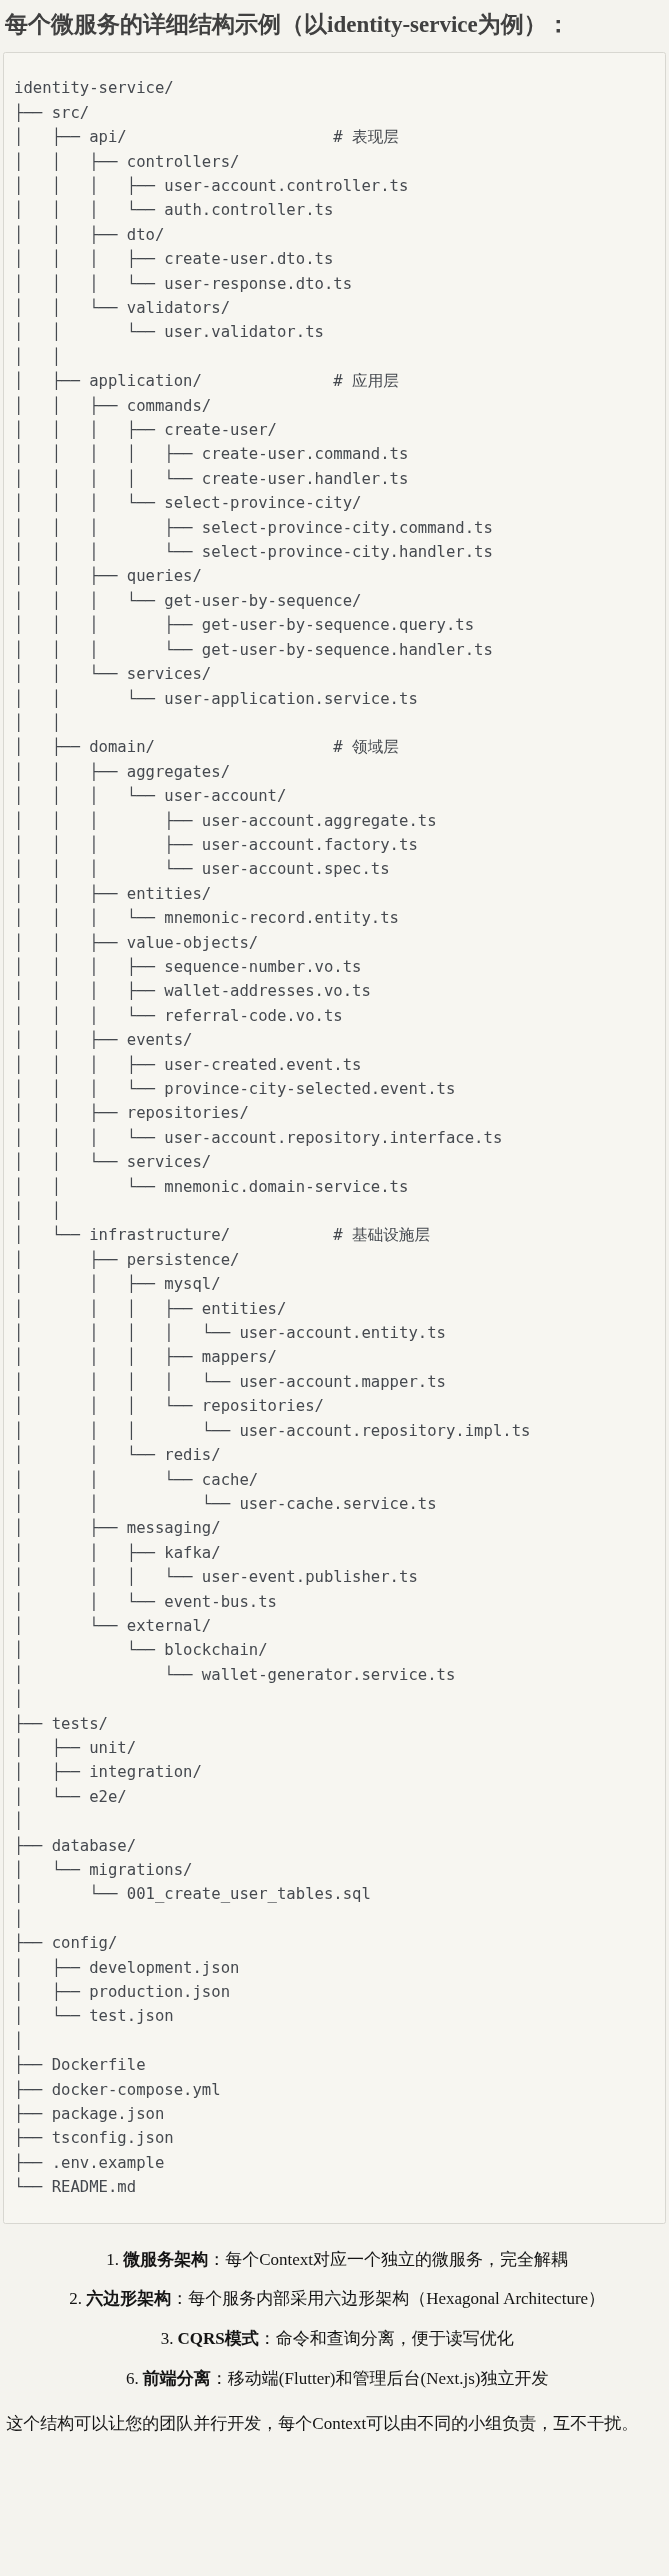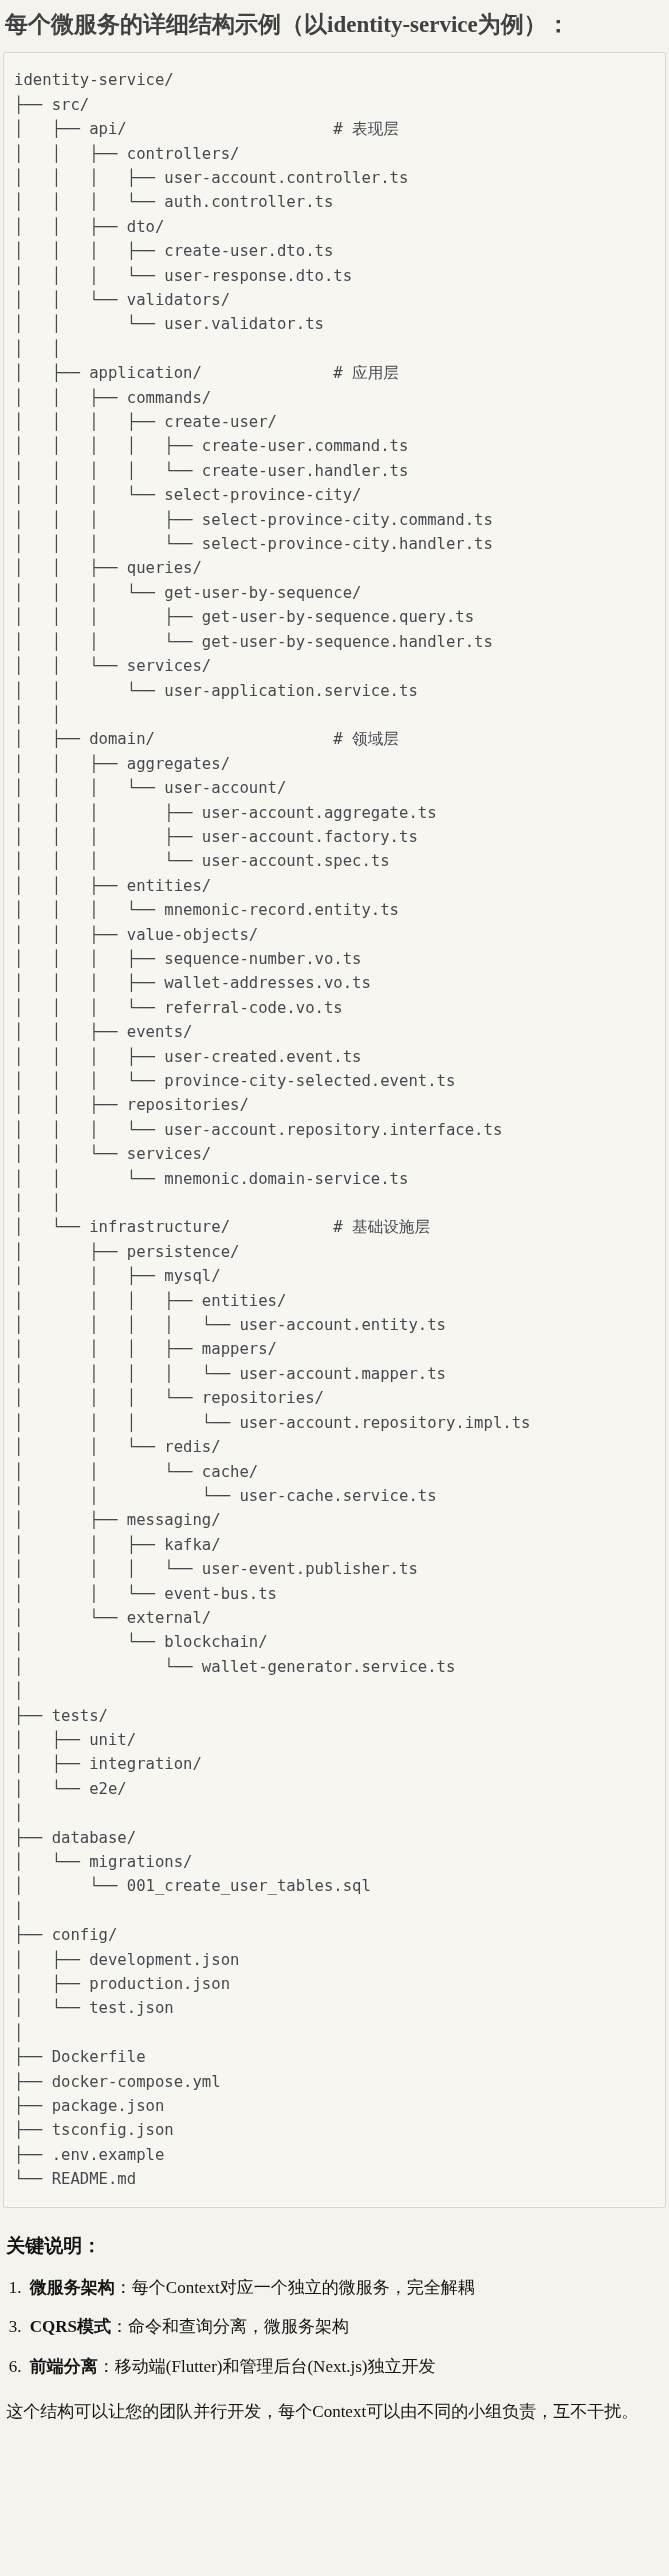--- a/index.html
+++ b/index.html
@@ -23,21 +23,21 @@
     line-height: 1.35;
     font-weight: bold;
     margin: 1.3px 5px 12.5px 2.5px;
     color: #404040;
   }
   pre.code-block {
     margin: 0 0.6px;
     background: #f7f6f1;
     border: 0.6px solid #d8d7d1;
     border-radius: 2.5px;
-    padding: 15px 10px;
+    padding: 23px 10px;
     font-family: "DejaVu Sans Mono", monospace;
     font-size: 15.6px;
     line-height: 24.4px;
     color: #45494f;
     white-space: pre;
     overflow: hidden;
   }
   pre.code-block code {
     font-family: inherit;
   }
@@ -47,20 +47,21 @@
     line-height: 1.45;
   }
   .notes h2 {
     font-size: 19px;
     font-weight: bold;
     margin: 0 0 16.3px 0;
     color: #111111;
   }
   .note-item {
     margin: 0 0 15px 2.5px;
+    text-align: center;
   }
   .note-item .num {
     display: inline-block;
     min-width: 21px;
   }
   .note-item strong {
     font-weight: bold;
   }
   .closing {
     margin: 21px 0 0 0;
@@ -158,25 +159,25 @@
 │   └── test.json
 │
 ├── Dockerfile
 ├── docker-compose.yml
 ├── package.json
 ├── tsconfig.json
 ├── .env.example
 └── README.md</code></pre>
 
   <section class="notes">
-    <h2>关键说明：</h2>
 
     <div>
         <div class="note-item"><span class="num">1. </span><strong>微服务架构</strong><span>：每个Context对应一个独立的微服务，完全解耦</span></div>
-        <div class="note-item"><span class="num">3. </span><strong>CQRS模式</strong><span>：命令和查询分离，微服务架构</span></div>
+        <div class="note-item"><span class="num">2. </span><strong>六边形架构</strong><span>：每个服务内部采用六边形架构（Hexagonal Architecture）</span></div>
+        <div class="note-item"><span class="num">3. </span><strong>CQRS模式</strong><span>：命令和查询分离，便于读写优化</span></div>
         <div class="note-item"><span class="num">6. </span><strong>前端分离</strong><span>：移动端(Flutter)和管理后台(Next.js)独立开发</span></div>
       </div>
 
     <p class="closing">这个结构可以让您的团队并行开发，每个Context可以由不同的小组负责，互不干扰。</p>
   </section>
 
 </main>
 
 
 </body></html>

